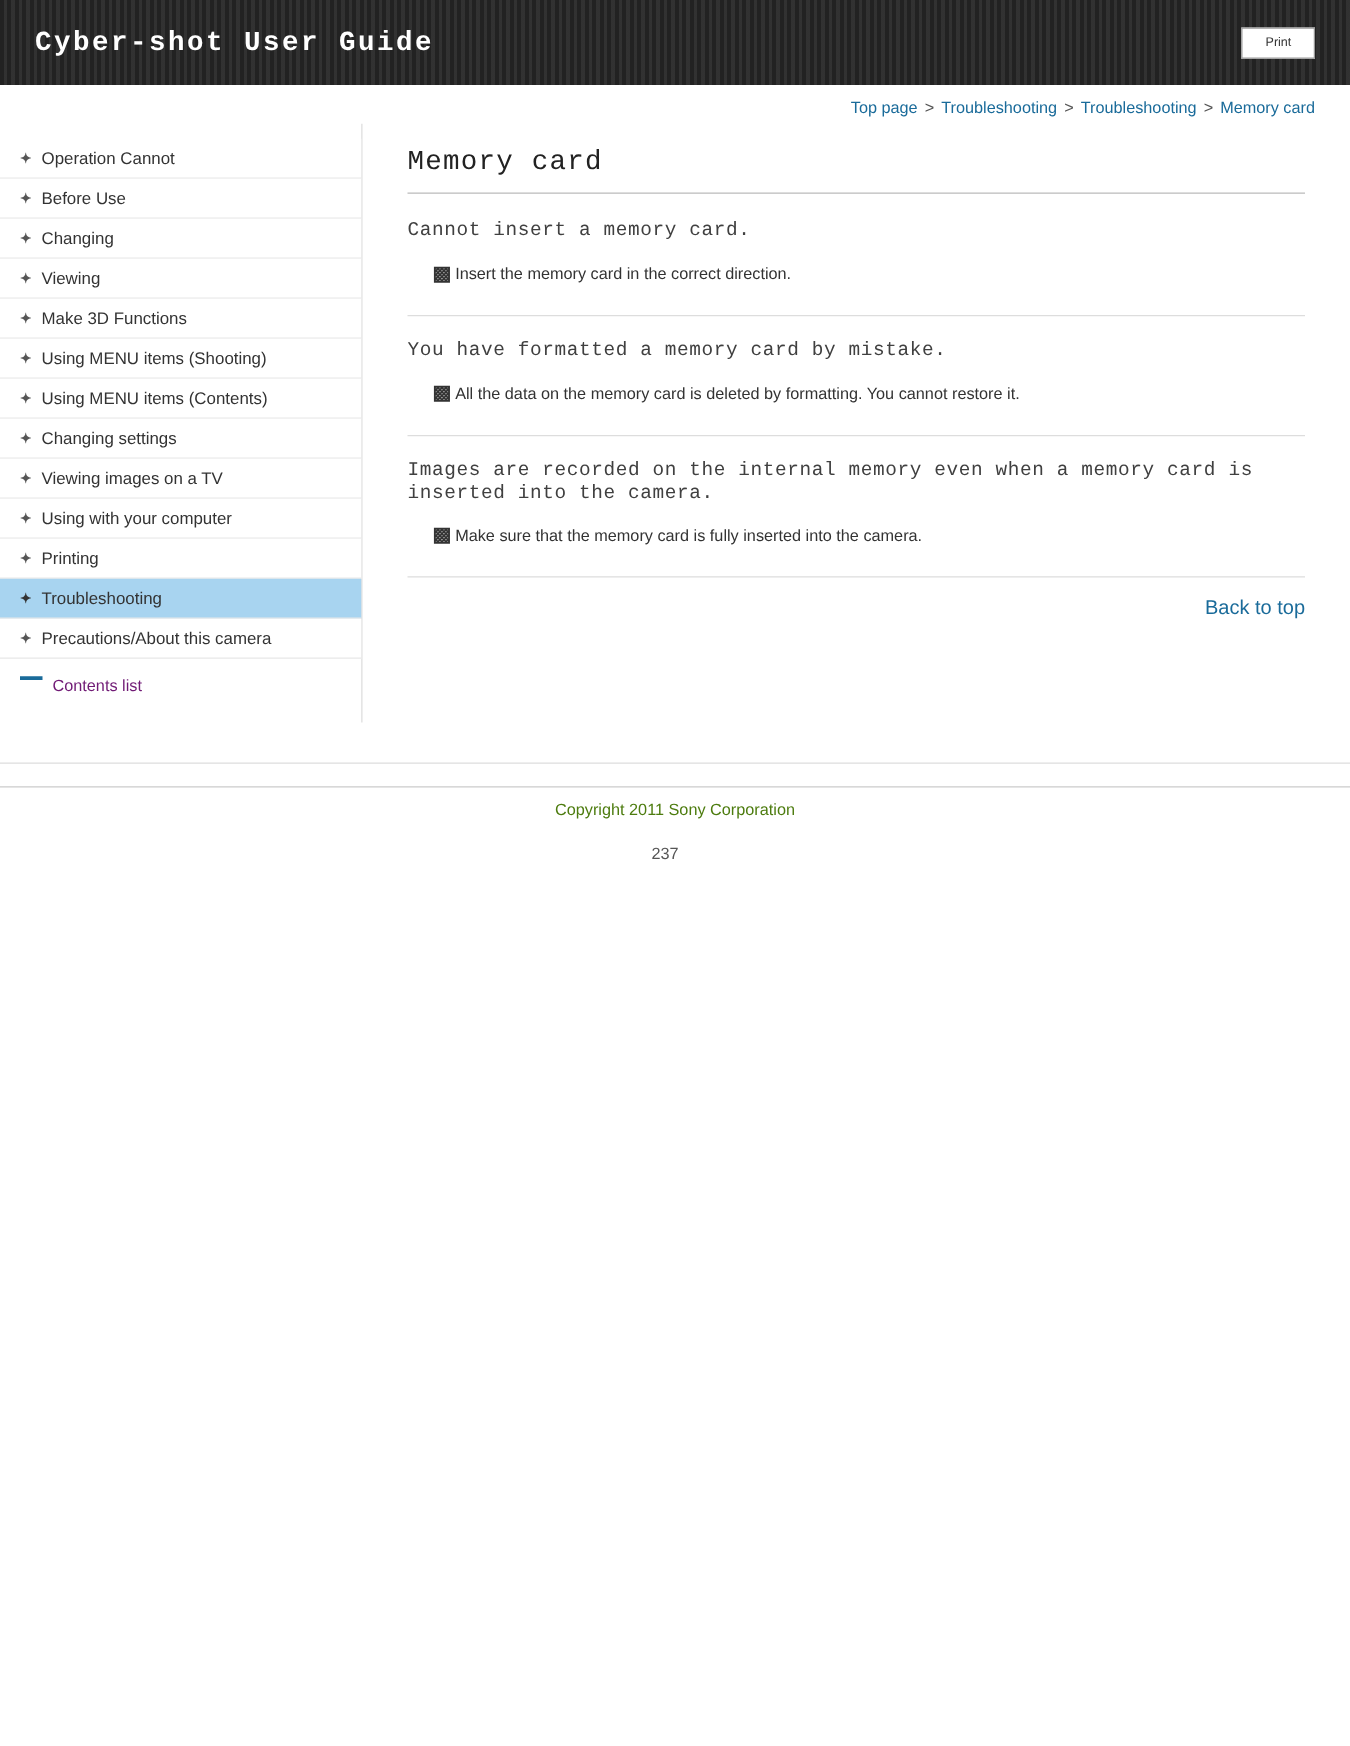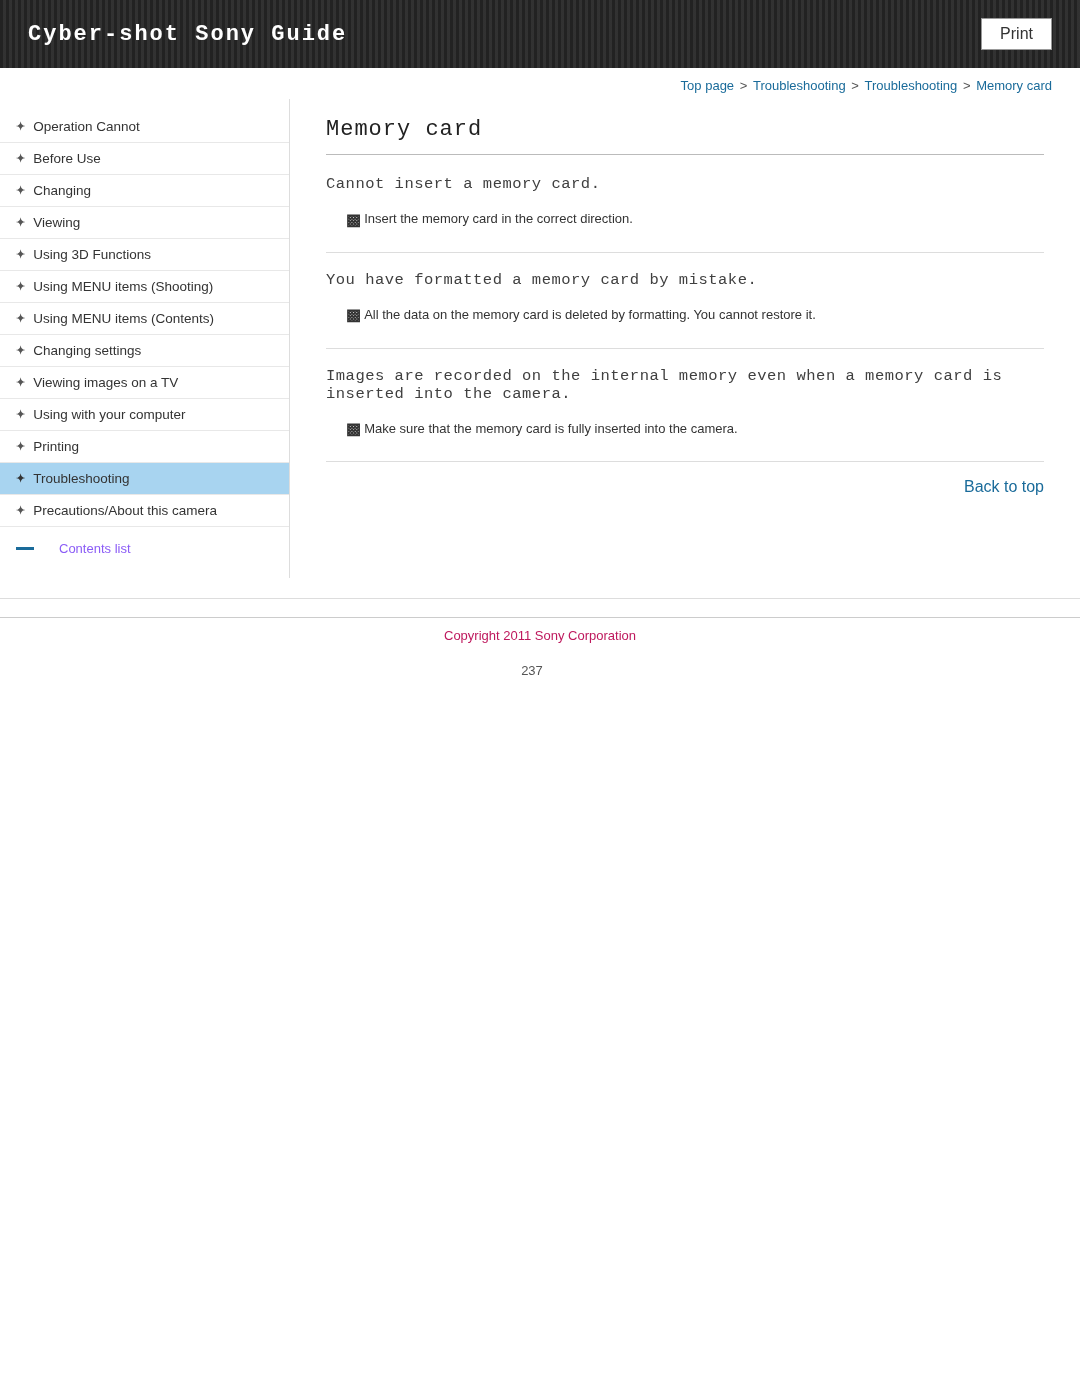--- a/index.html
+++ b/index.html
@@ -43,21 +43,21 @@
       z-index: 1;
       font-weight: bold;
     }
     .print-button {
       margin-right: 28px;
       position: relative;
       z-index: 1;
       background: #fff;
       border: 1px solid #999;
       padding: 6px 18px;
-      font-size: 16px;
+      font-size: 10px;
       cursor: pointer;
       color: #333;
     }
 
     
     .breadcrumb-bar {
       text-align: right;
       padding: 10px 28px 6px 28px;
       font-size: 13px;
     }
@@ -98,27 +98,25 @@
     .sidebar-bullet {
       font-size: 11px;
       color: #555;
       margin-right: 8px;
       font-weight: bold;
     }
     .sidebar-item.active .sidebar-bullet { color: #333; }
 
     .contents-list-link {
       display: flex;
-      align-items: center;
       padding: 10px 16px;
       font-size: 13px;
-      color: #8b5cf6;
+      color: #701a75;
       cursor: pointer;
       margin-top: 4px;
-      gap: 17px;
     }
     .contents-list-link .dash {
       display: inline-block;
       width: 18px;
       height: 3px;
       background: #1a6b9a;
       margin-right: 8px;
       vertical-align: middle;
     }
 
@@ -183,37 +181,37 @@
     .back-to-top a {
       color: #1a6b9a;
       text-decoration: none;
     }
 
     
     .footer {
       text-align: center;
       padding: 18px 0 10px 0;
       font-size: 13px;
-      color: #be185d;
+      color: #4d7c0f;
       border-top: 1px solid #ddd;
-      margin-top: 20px;
+      margin-top: 32px;
     }
     .page-number {
       text-align: center;
       font-size: 13px;
       color: #555;
       padding: 10px 16px 20px 0;
     }
   </style>
 </head>
 <body>
 
 <div class="header">
   <div class="header-stripes"></div>
-  <span class="header-title">Cyber-shot Sony Guide</span>
+  <span class="header-title">Cyber-shot User Guide</span>
   <button class="print-button">Print</button>
 </div>
 
 <div class="breadcrumb-bar">
   <a href="#">Top page</a>
   <span class="breadcrumb-sep"> &gt; </span>
   <a href="#">Troubleshooting</a>
   <span class="breadcrumb-sep"> &gt; </span>
   <a href="#">Troubleshooting</a>
   <span class="breadcrumb-sep"> &gt; </span>
@@ -236,21 +234,21 @@
         <div class="sidebar-item">
           <span class="sidebar-bullet">✦</span>
           <span>Changing</span>
         </div>
         <div class="sidebar-item">
           <span class="sidebar-bullet">✦</span>
           <span>Viewing</span>
         </div>
         <div class="sidebar-item">
           <span class="sidebar-bullet">✦</span>
-          <span>Using 3D Functions</span>
+          <span>Make 3D Functions</span>
         </div>
         <div class="sidebar-item">
           <span class="sidebar-bullet">✦</span>
           <span>Using MENU items (Shooting)</span>
         </div>
         <div class="sidebar-item">
           <span class="sidebar-bullet">✦</span>
           <span>Using MENU items (Contents)</span>
         </div>
         <div class="sidebar-item">

